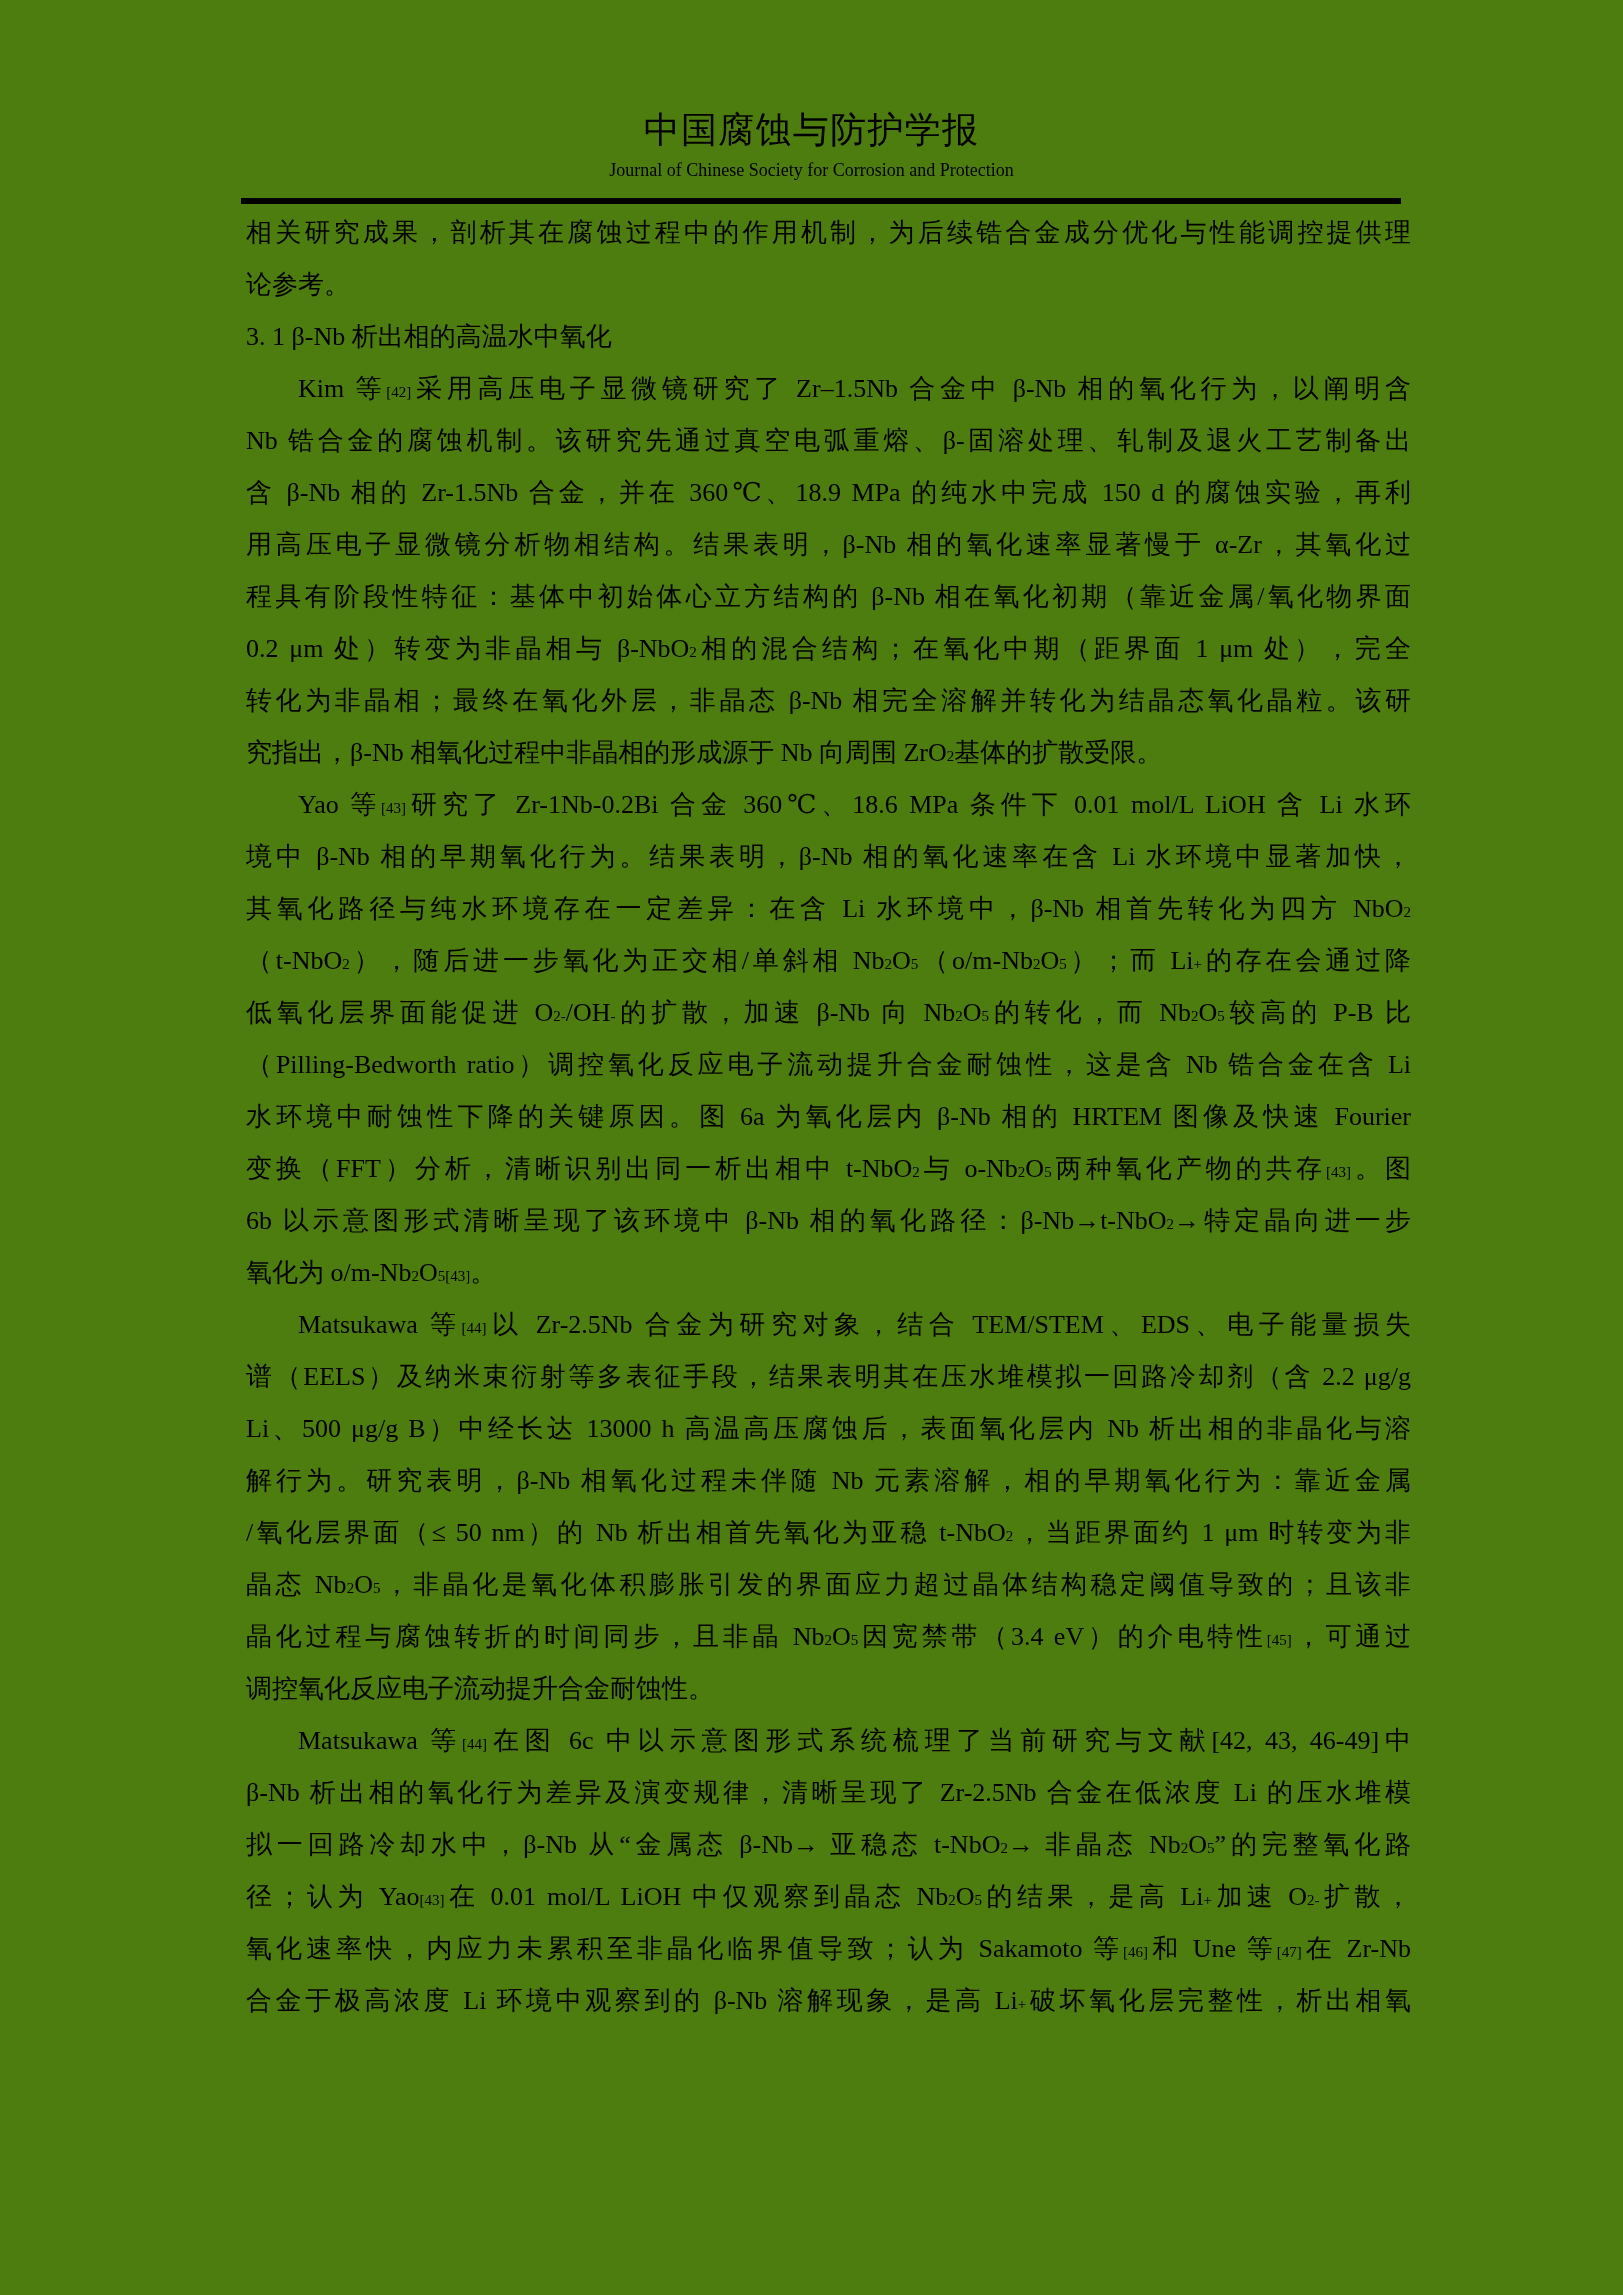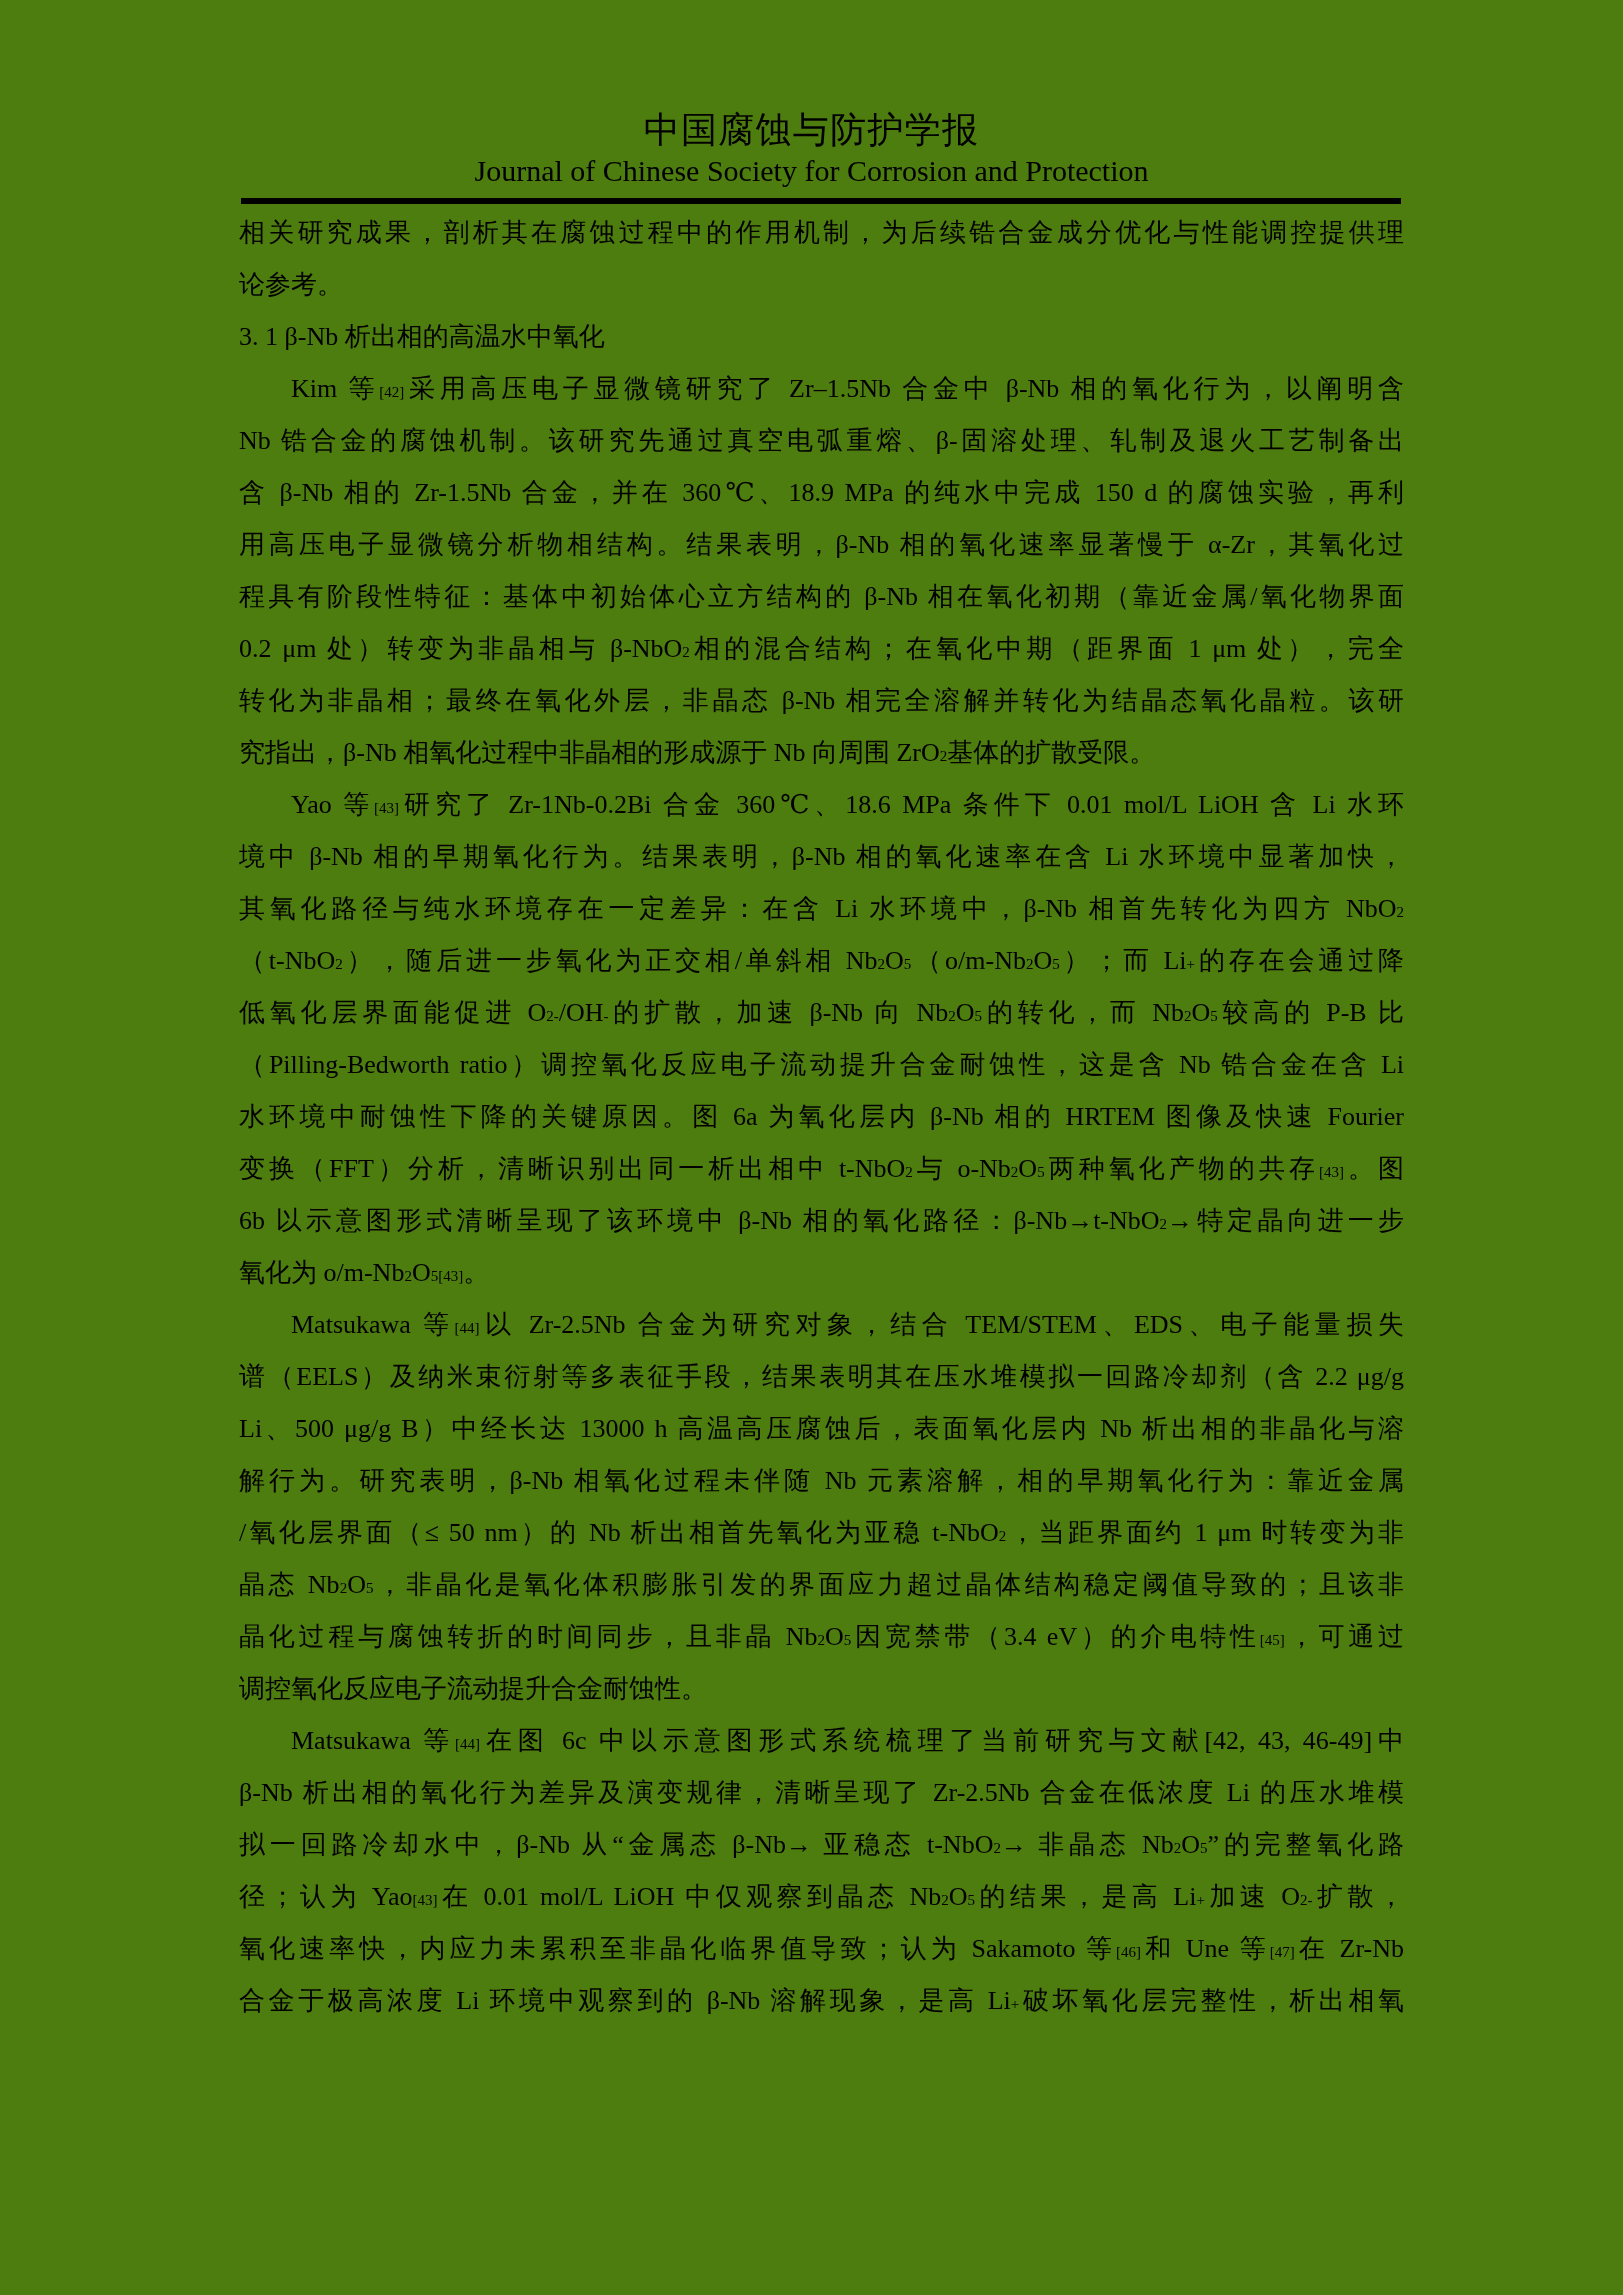--- a/index.html
+++ b/index.html
@@ -17,32 +17,32 @@
     top: 109px; left: 0; width: 1623px;
     text-align: center;
     font-size: 36px;
     line-height: 42px;
     letter-spacing: 1.3px;
   }
   .title-en {
     position: absolute;
     top: 154px; left: 0; width: 1623px;
     text-align: center;
-    font-size: 30px;
+    font-size: 18px;
     line-height: 33px;
   }
   .rule {
     position: absolute;
     top: 198px; left: 241px;
     width: 1160px; height: 5.9px;
     background: #000000;
   }
   .content {
     position: absolute;
-    top: 207px; left: 239px;
+    top: 207px; left: 246px;
     width: 1165px;
     font-size: 26px;
   }
   .paragraph { margin: 0; padding: 0; }
   .line {
     line-height: 52px;
     height: 52px;
     overflow: hidden;
     text-align: justify;
     text-align-last: justify;

